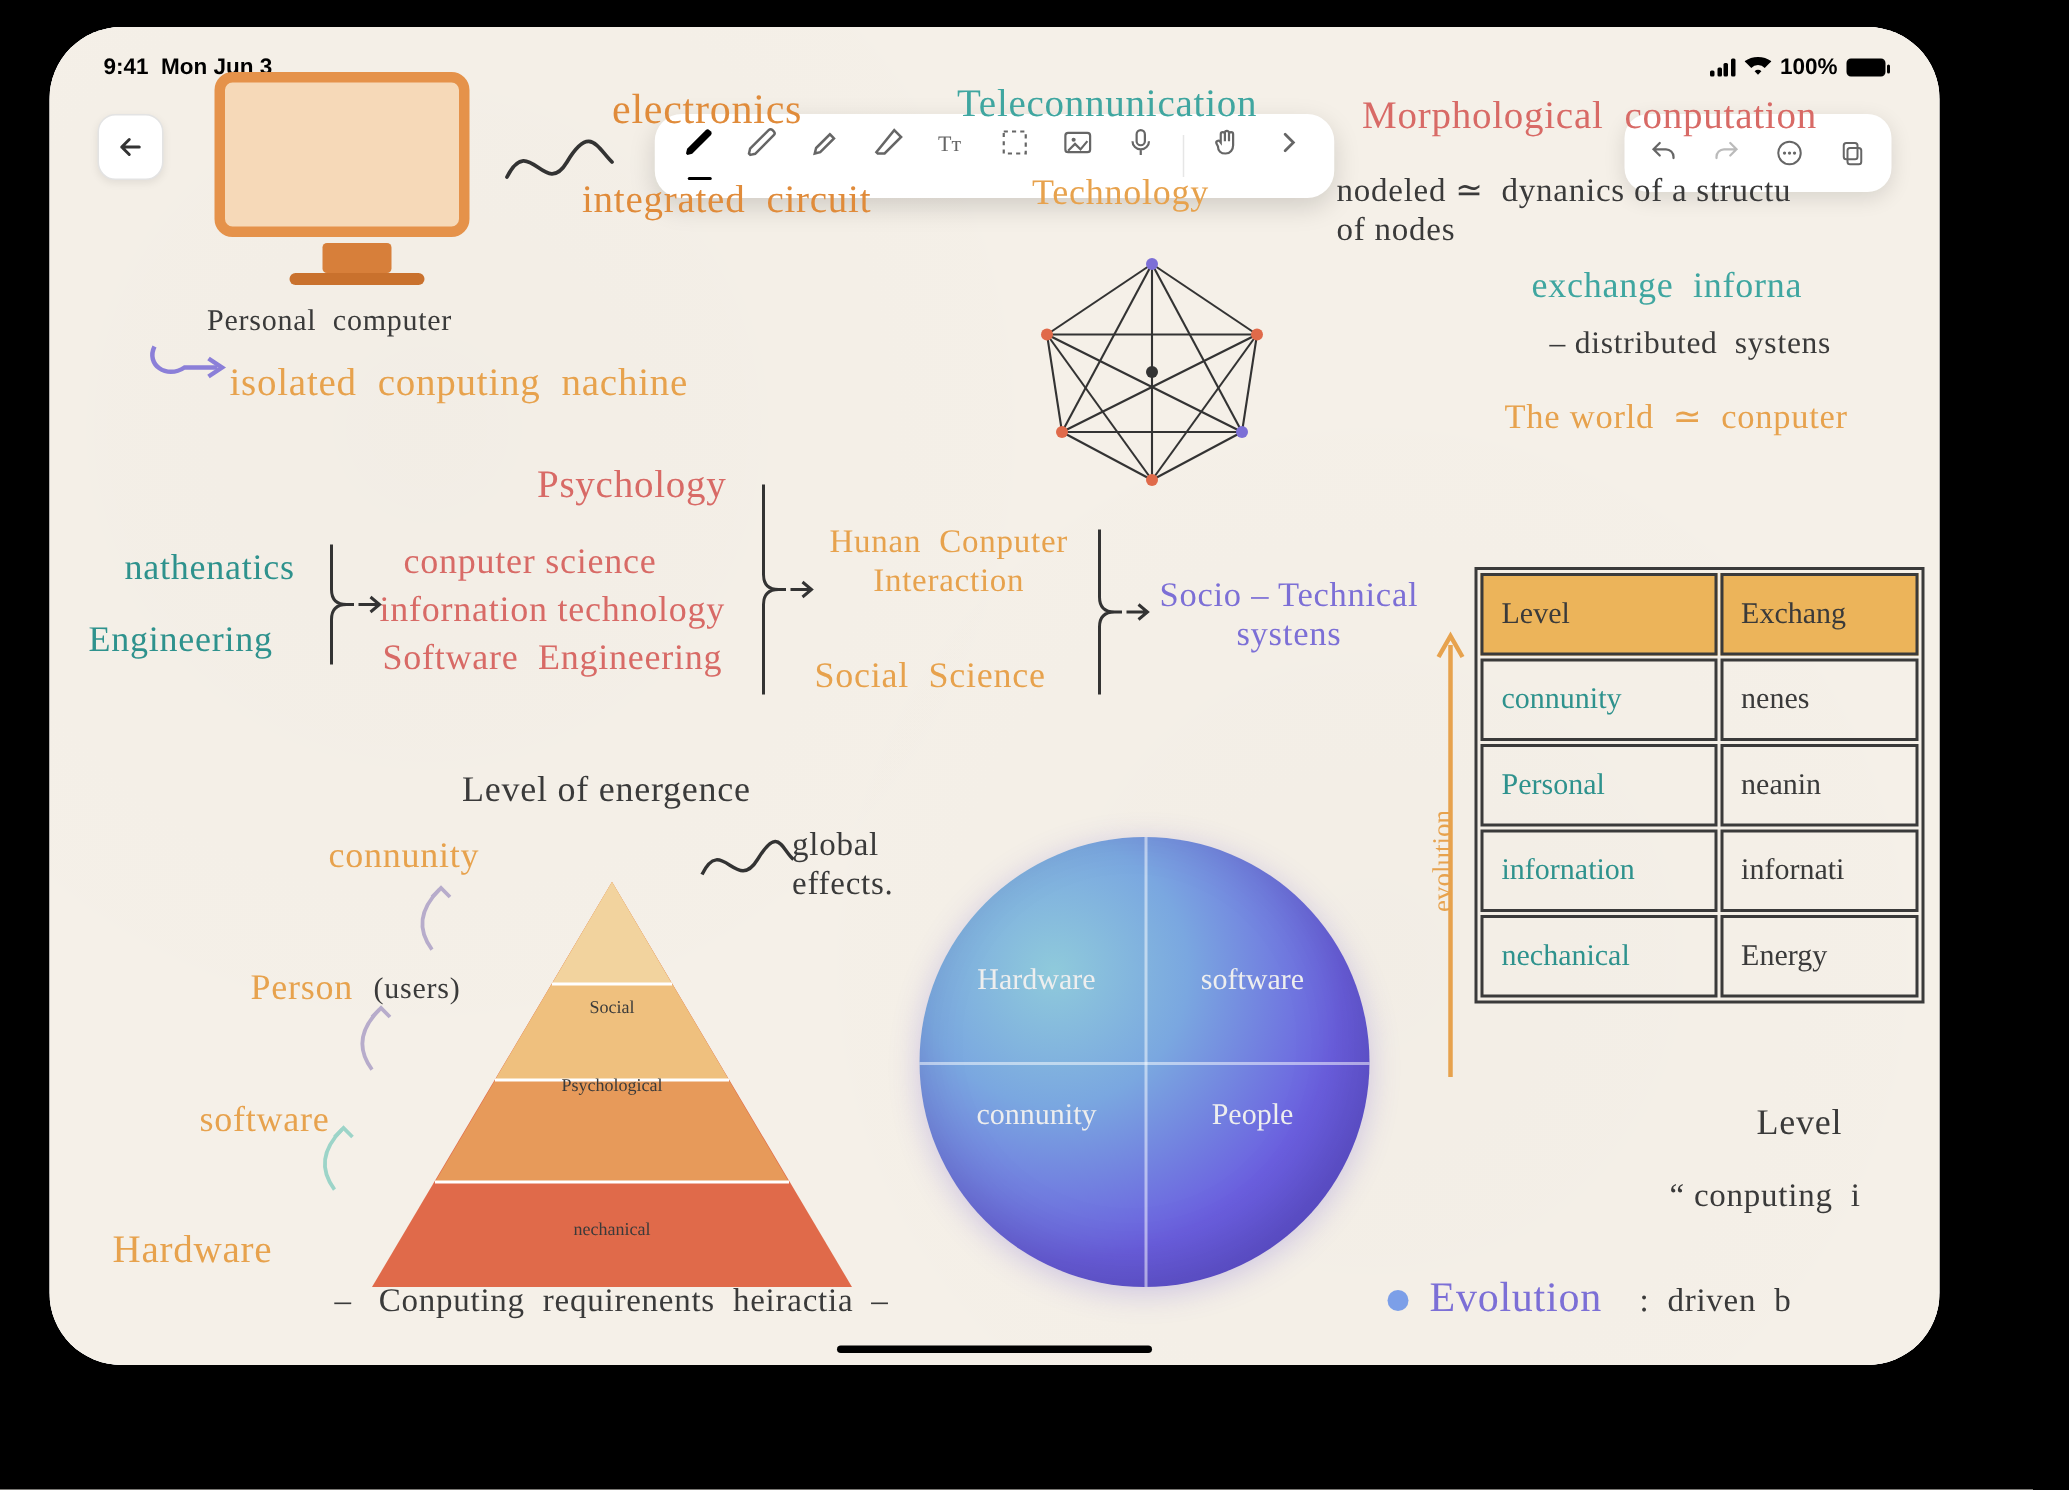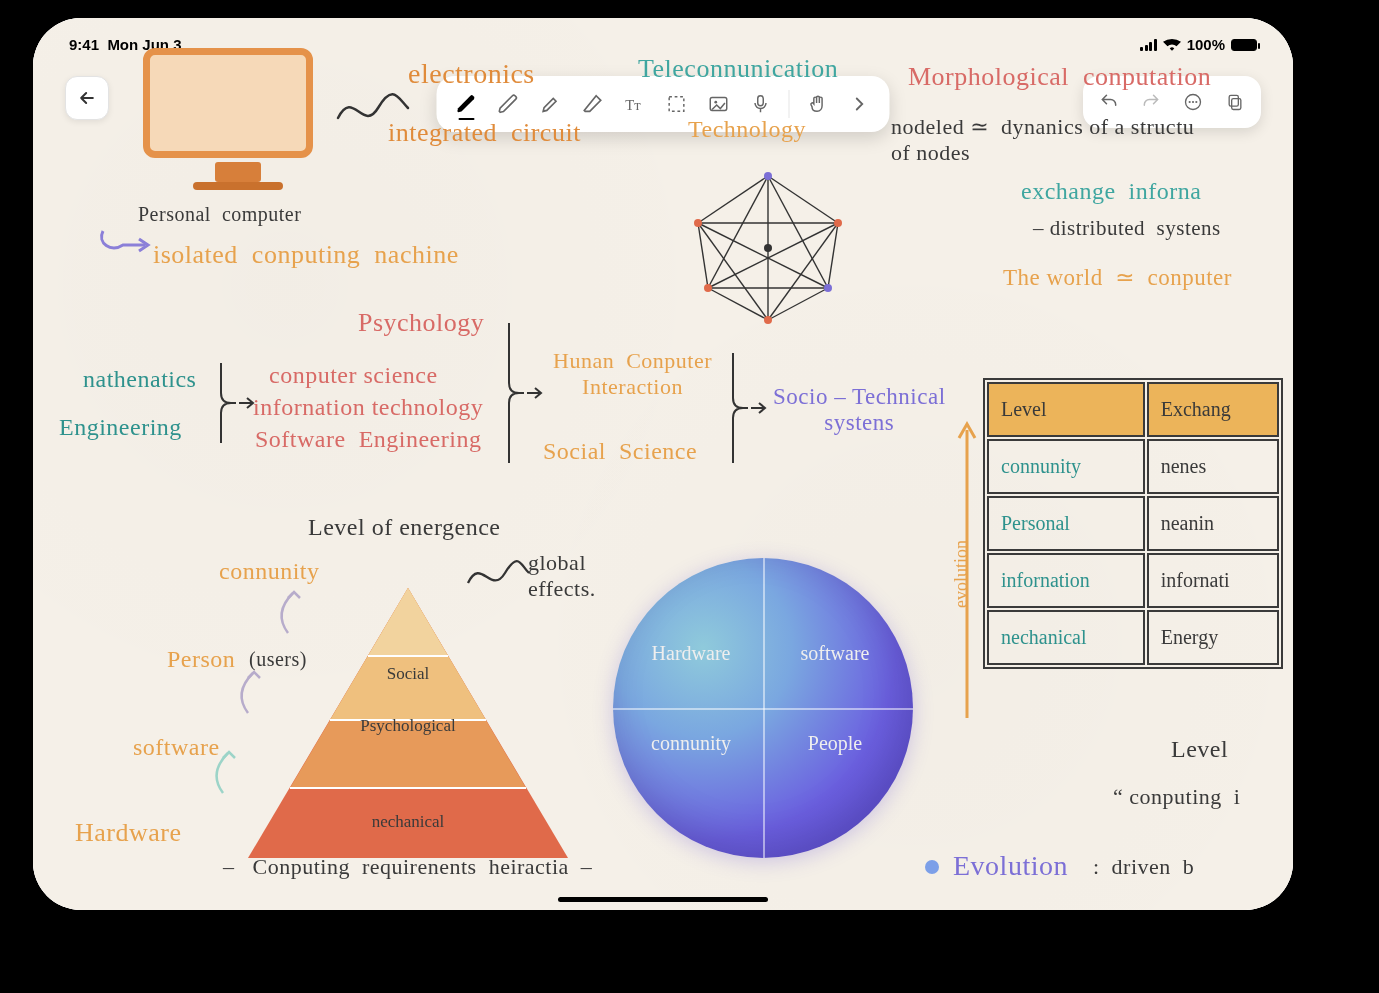--- a/index.html
+++ b/index.html
@@ -57,21 +57,21 @@
 
   
   .toolbar {
     position:absolute; top:58px; left:50%; transform:translateX(-50%);
     background:#fff; border-radius:18px;
     box-shadow: 0 6px 18px rgba(0,0,0,.15);
     display:flex; align-items:center; padding:8px 10px; gap:2px;
   }
   .tool {
     width:40px; height:40px; border-radius:10px;
-    display:flex; align-items:center; justify-content:center;
+    display:flex; align-items:flex-start; justify-content:center;
     cursor:pointer; color:#555;
   }
   .tool.active { color:#000; }
   .tool.active::after{
     content:""; position:absolute; bottom:4px; width:16px; height:2px;
     background:#000; border-radius:1px;
   }
   .tool { position:relative; }
   .tool svg { width:22px; height:22px; }
   .vdiv { width:1px; height:28px; background:#e6e6e6; margin:0 6px; }
@@ -115,21 +115,21 @@
   .pc .base{
     width:90px; height:8px; background:#c9712d; margin:0 auto; border-radius:4px;
   }
 
   
   .pyramid{
     position:absolute; left:215px; top:570px; width:320px; height:280px;
   }
   .pyr-label{
     position:absolute; width:100%; text-align:center;
-    font-family:"Bradley Hand","Comic Sans MS",cursive; color:#3a3a3a; font-size:17px;
+    font-family:"Bradley Hand","Comic Sans MS",cursive; color:#3a3a3a; font-size:12px;
   }
 
   
   .globe{
     position:absolute; left:580px; top:540px; width:300px; height:300px;
     border-radius:50%;
     background: radial-gradient(circle at 30% 30%, #8fcadb 0%, #7aa7e0 30%, #6b5fe0 65%, #5a46d2 100%);
     box-shadow: inset -10px -14px 40px rgba(0,0,0,.15), 0 4px 20px rgba(90,70,210,.25);
   }
   .globe::before, .globe::after{

